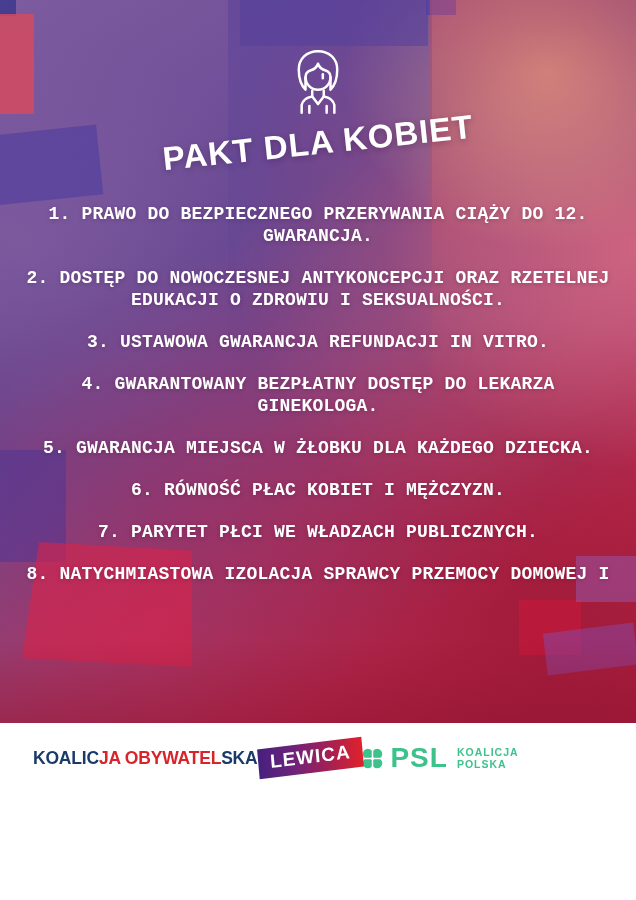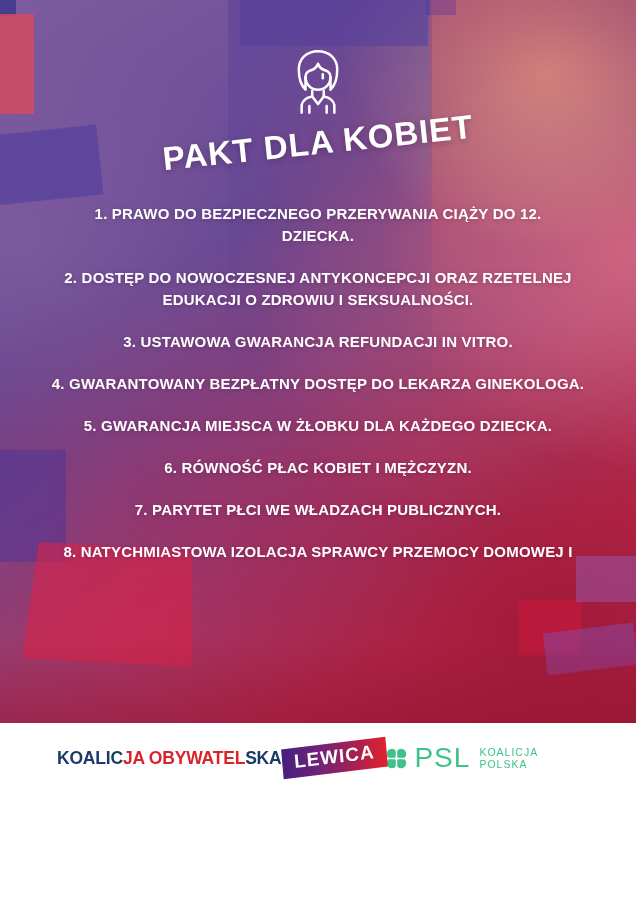--- a/index.html
+++ b/index.html
@@ -39,45 +39,45 @@
   .title{
     position:absolute;left:0;right:0;top:124px;margin:0;text-align:center;
     transform:rotate(-6deg);
     color:#ffffff;font-size:33px;font-weight:bold;letter-spacing:1px;
     text-shadow:0 2px 6px rgba(50,5,45,.30);
   }
 
   
   .demands{
     position:absolute;left:0;right:0;top:203px;padding:0 20px;text-align:center;
-    color:#ffffff;font-weight:bold;font-size:15px;line-height:22px;letter-spacing:.2px;
+    color:#ffffff;font-weight:bold;font-size:18px;line-height:22px;letter-spacing:.2px;
     text-shadow:0 1px 4px rgba(60,10,50,.28);
+    font-family:Liberation Mono, monospace;
   }
   .demand{margin:0 0 20px 0;}
 
   
   .footer{
     position:absolute;left:0;top:723px;width:524px;height:177px;background:#ffffff;
     box-sizing:border-box;display:flex;align-items:center;justify-content:space-between;
     padding:10px 48px 117px 33px;
-    margin-left:24px;
   }
   .ko-logo{font-size:17.5px;font-weight:800;letter-spacing:-.2px;white-space:nowrap;}
   .ko-navy{color:#1a3a68;}
   .ko-red{color:#d8232a;}
   .lewica{
     transform:rotate(-7deg) skewX(-2deg);
     background:linear-gradient(94deg,#45207f 0%,#6f2379 35%,#a9204f 70%,#e2222a 100%);
     color:#ffffff;font-weight:800;font-size:19px;letter-spacing:1px;
     padding:3px 12px 5px;white-space:nowrap;
   }
   .psl{display:flex;align-items:center;}
   .clover{width:21px;height:21px;display:inline-block;margin-right:7px;}
-  .psl-abbr{color:#3ec28c;font-size:28px;font-weight:400;letter-spacing:1px;line-height:28px;}
-  .psl-sub{display:flex;flex-direction:column;margin-left:9px;color:#3ec28c;font-size:10.5px;font-weight:400;letter-spacing:1px;line-height:12.5px;}
+  .psl-abbr{color:#3ec28c;font-size:28px;font-weight:700;letter-spacing:1px;line-height:28px;}
+  .psl-sub{display:flex;flex-direction:column;margin-left:9px;color:#3ec28c;font-size:10.5px;font-weight:700;letter-spacing:1px;line-height:12.5px;}
 </style>
 </head>
 <body>
 
 <div class="poster">
 
   <div class="art">
     <div class="shape s-indigo-corner"></div>
     <div class="shape s-red-tl"></div>
     <div class="shape s-indigo-left"></div>
@@ -105,21 +105,21 @@
           <path d="M35 60 l0 7"></path>
         </g>
       </svg>
     </div>
 
     <h1 class="title">PAKT DLA KOBIET</h1>
 
     <div class="demands">
         <div class="demand">
           <div>1. PRAWO DO BEZPIECZNEGO PRZERYWANIA CIĄŻY DO 12.</div>
-          <div>DZIECKA.</div>
+          <div>GWARANCJA.</div>
         </div>
         <div class="demand">
           <div>2. DOSTĘP DO NOWOCZESNEJ ANTYKONCEPCJI ORAZ RZETELNEJ</div>
           <div>EDUKACJI O ZDROWIU I SEKSUALNOŚCI.</div>
         </div>
         <div class="demand">
           <div>3. USTAWOWA GWARANCJA REFUNDACJI IN VITRO.</div>
         </div>
         <div class="demand">
           <div>4. GWARANTOWANY BEZPŁATNY DOSTĘP DO LEKARZA GINEKOLOGA.</div>

